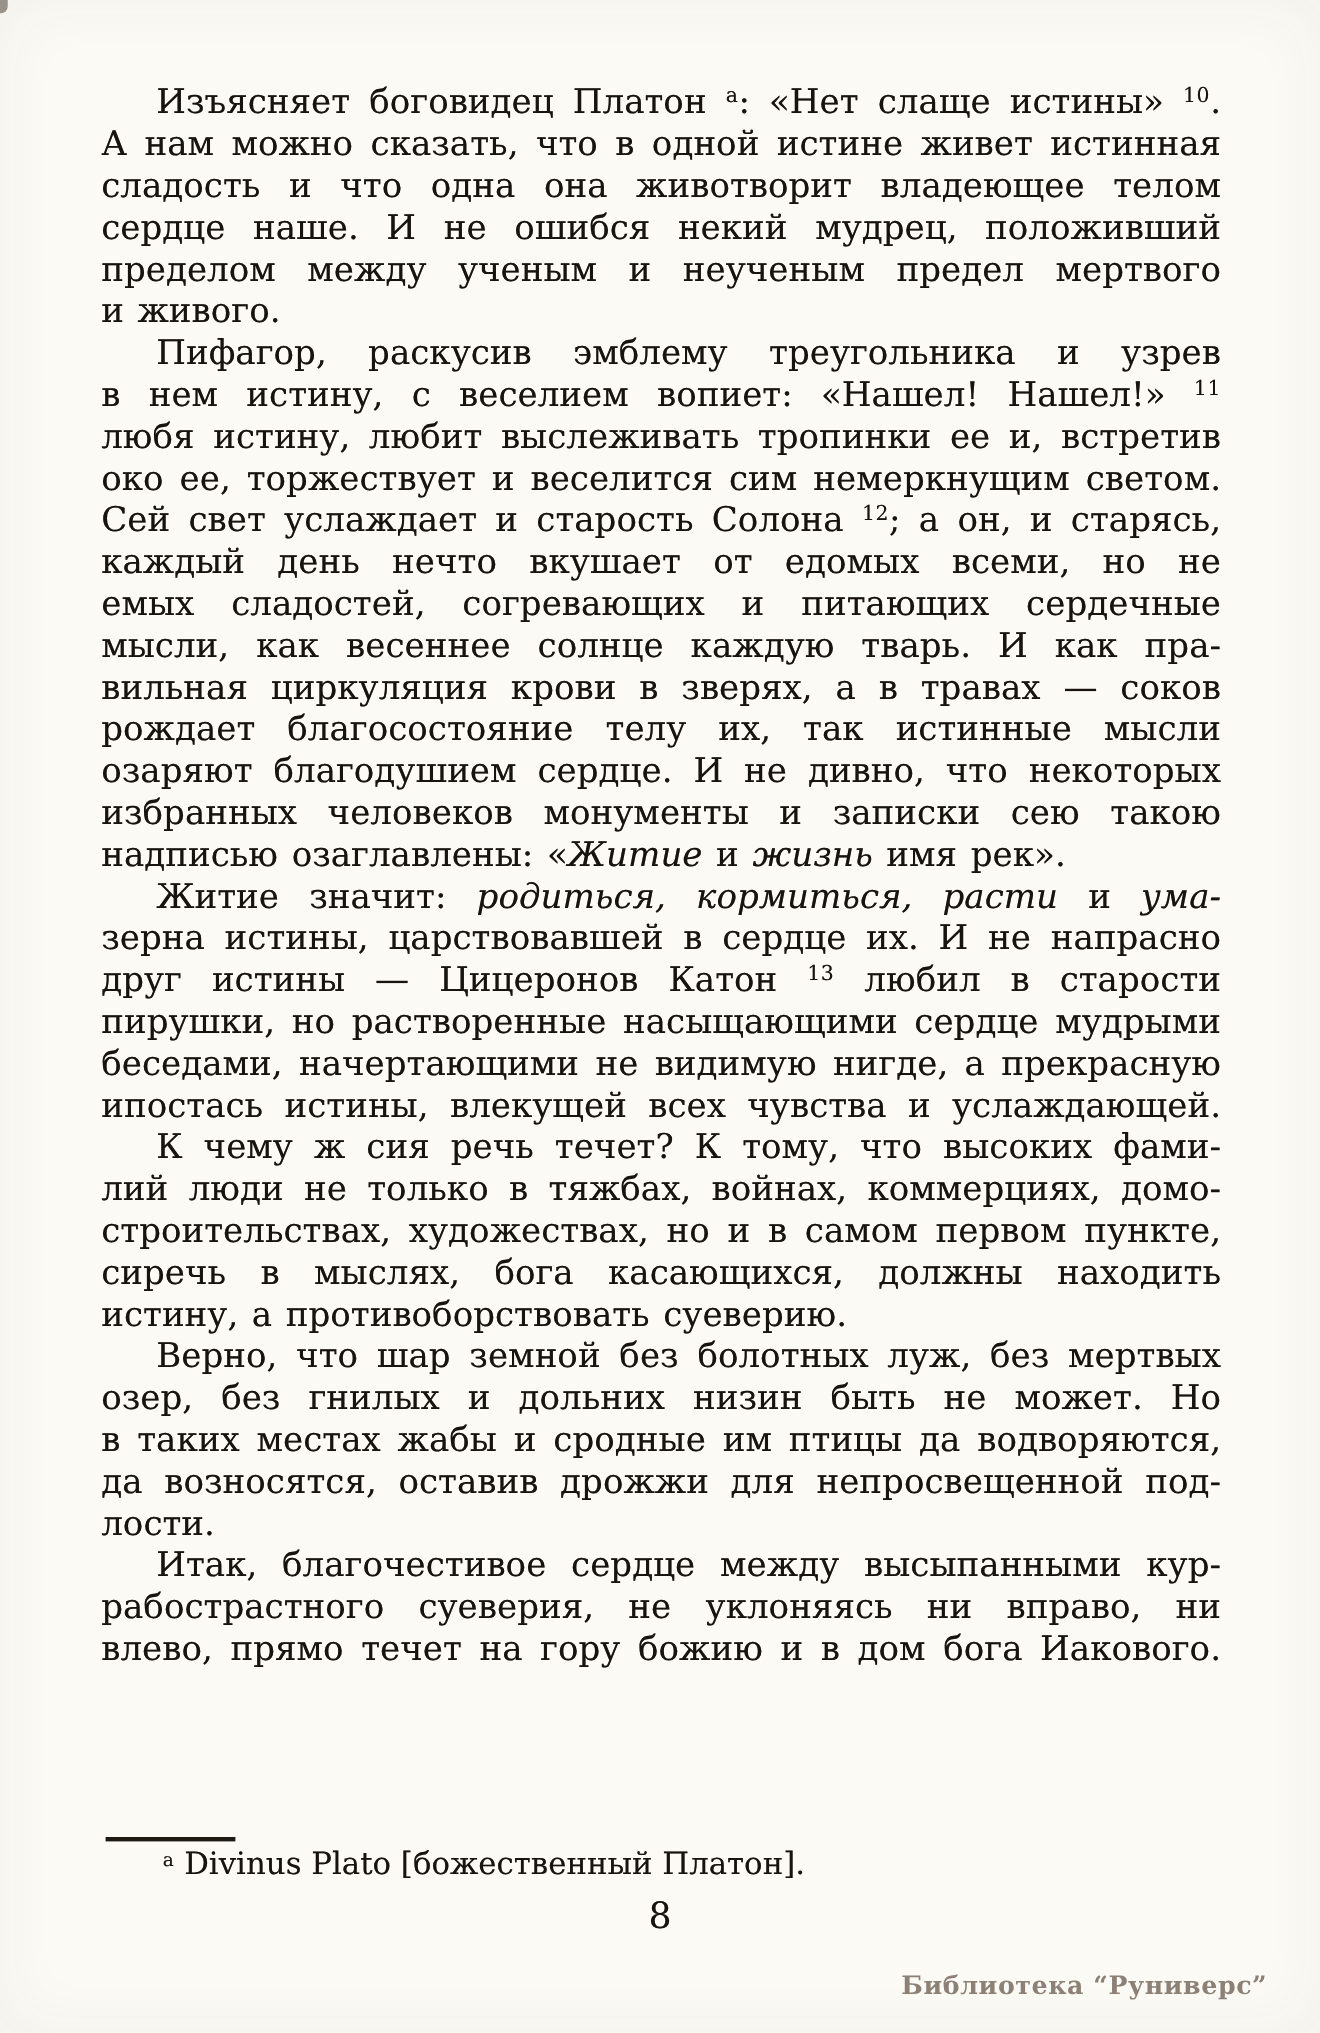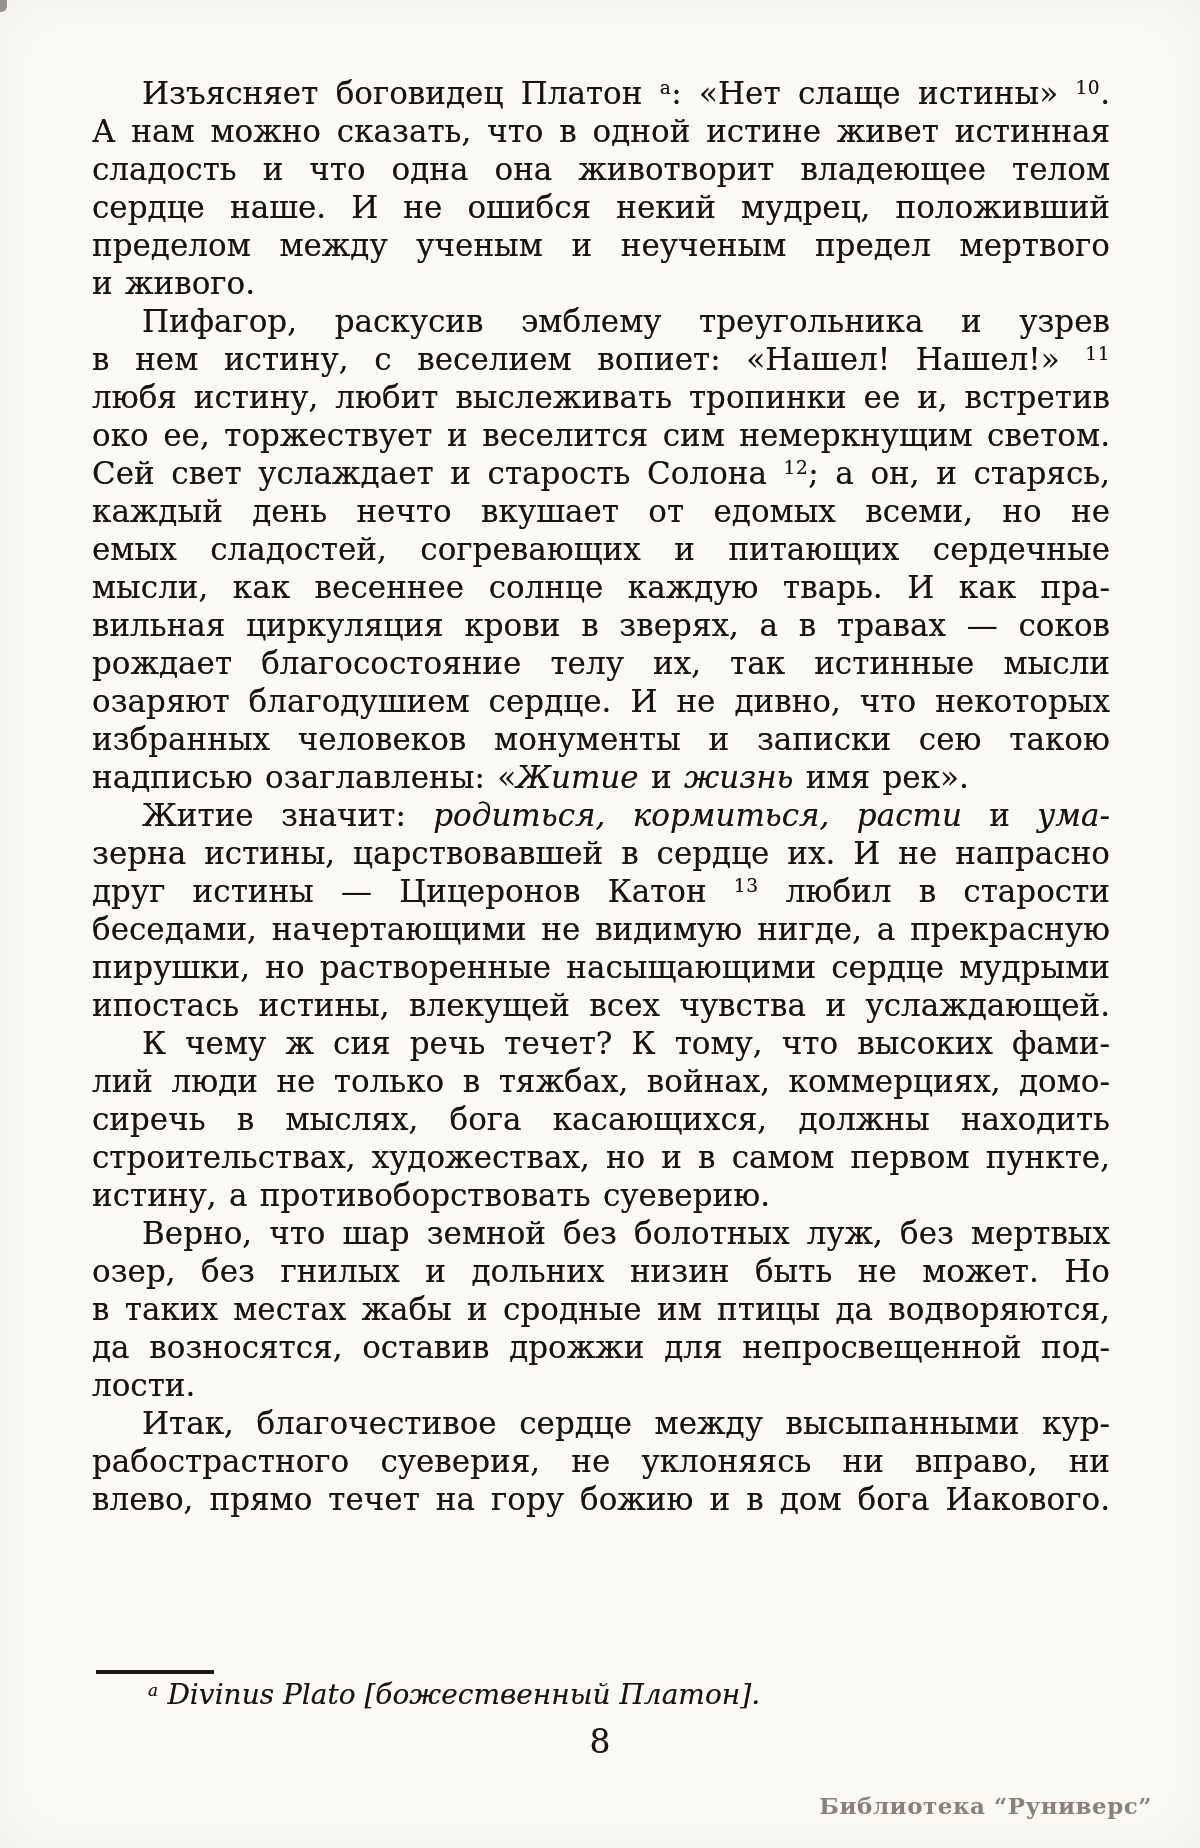--- a/index.html
+++ b/index.html
@@ -47,21 +47,20 @@
   .footnote-rule {
     position: absolute; left: 96px; top: 1670px;
     width: 118px; height: 4px;
     background: #1c1812;
   }
   .footnote {
     position: absolute; left: 92px; top: 1678px;
     width: 1018px; box-sizing: border-box; padding-left: 56px;
     font-size: 28px; line-height: 34px;
     text-shadow: 0 0 0.6px rgba(23,19,16,0.5);
-    font-style: italic;
   }
   .footnote sup { vertical-align: 8px; }
   .page-number {
     position: absolute; left: 0; top: 1722px; width: 1200px;
     text-align: center;
     font-size: 33px;
     text-shadow: 0 0 0.6px rgba(23,19,16,0.55);
   }
   .watermark {
     position: absolute; right: 48px; top: 1792px;
@@ -91,27 +90,27 @@
       <div class="line j"><span>емых сладостей, согревающих и питающих сердечные</span></div>
       <div class="line j"><span>мысли, как весеннее солнце каждую тварь. И как пра-</span></div>
       <div class="line j"><span>вильная циркуляция крови в зверях, а в травах — соков</span></div>
       <div class="line j"><span>рождает благосостояние телу их, так истинные мысли</span></div>
       <div class="line j"><span>озаряют благодушием сердце. И не дивно, что некоторых</span></div>
       <div class="line j"><span>избранных человеков монументы и записки сею такою</span></div>
       <div class="line"><span>надписью озаглавлены: «</span><span class="it">Житие</span><span> и </span><span class="it">жизнь</span><span> имя рек».</span></div>
       <div class="line j ind"><span>Житие значит: </span><span class="it">родиться, кормиться, расти</span><span> и </span><span class="it">ума-</span></div>
       <div class="line j"><span>зерна истины, царствовавшей в сердце их. И не напрасно</span></div>
       <div class="line j"><span>друг истины — Цицеронов Катон </span><sup>13</sup><span> любил в старости</span></div>
+      <div class="line j"><span>пирушки, но растворенные насыщающими сердце мудрыми</span></div>
       <div class="line j"><span>беседами, начертающими не видимую нигде, а прекрасную</span></div>
-      <div class="line j"><span>пирушки, но растворенные насыщающими сердце мудрыми</span></div>
       <div class="line j"><span>ипостась истины, влекущей всех чувства и услаждающей.</span></div>
       <div class="line j ind"><span>К чему ж сия речь течет? К тому, что высоких фами-</span></div>
       <div class="line j"><span>лий люди не только в тяжбах, войнах, коммерциях, домо-</span></div>
+      <div class="line j"><span>строительствах, художествах, но и в самом первом пункте,</span></div>
       <div class="line j"><span>сиречь в мыслях, бога касающихся, должны находить</span></div>
-      <div class="line j"><span>строительствах, художествах, но и в самом первом пункте,</span></div>
       <div class="line"><span>истину, а противоборствовать суеверию.</span></div>
       <div class="line j ind"><span>Верно, что шар земной без болотных луж, без мертвых</span></div>
       <div class="line j"><span>озер, без гнилых и дольних низин быть не может. Но</span></div>
       <div class="line j"><span>в таких местах жабы и сродные им птицы да водворяются,</span></div>
       <div class="line j"><span>да возносятся, оставив дрожжи для непросвещенной под-</span></div>
       <div class="line"><span>лости.</span></div>
       <div class="line j ind"><span>Итак, благочестивое сердце между высыпанными кур-</span></div>
       <div class="line j"><span>рабострастного суеверия, не уклоняясь ни вправо, ни</span></div>
       <div class="line j"><span>влево, прямо течет на гору божию и в дом бога Иакового.</span></div>
     </div>

